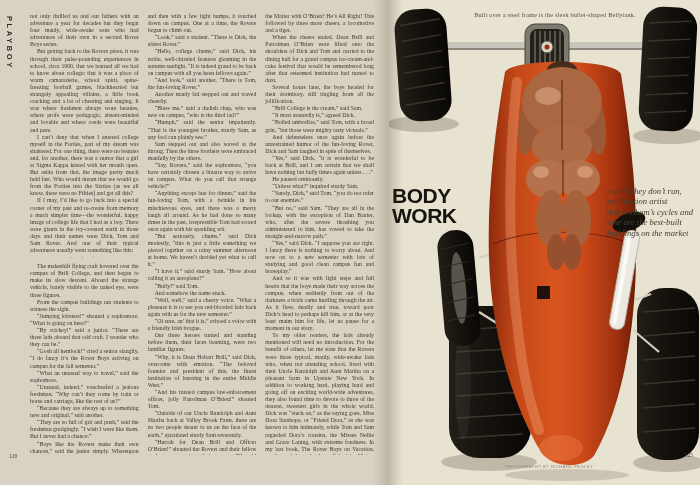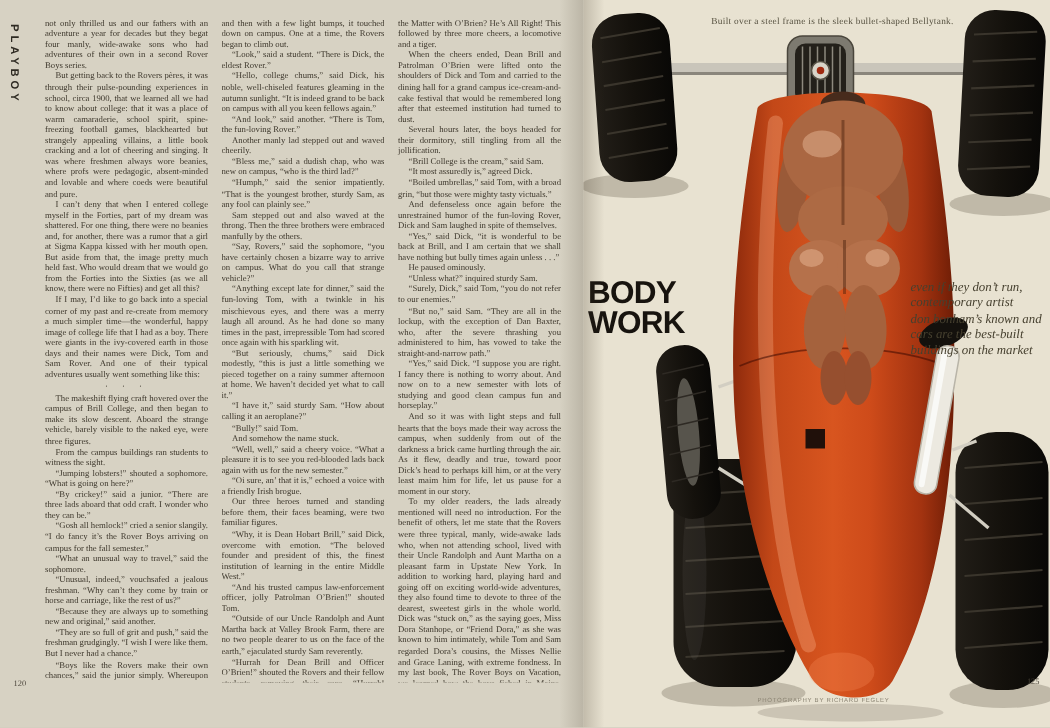--- a/index.html
+++ b/index.html
@@ -268,23 +268,23 @@
 
     <div class="top-caption">Built over a steel frame is the sleek bullet-shaped Bellytank.</div>
 
     <div class="big-title">
       <div>BODY</div>
       <div>WORK</div>
     </div>
 
     <div class="deck">
       <div>even if they don’t run,</div>
-      <div>contemporary artist</div>
-      <div>don bonham’s known and</div>
-      <div>cars are the best-built</div>
+      <div>jollification artist</div>
+      <div>don bonham’s cycles and</div>
+      <div>take are the best-built</div>
       <div>buildings on the market</div>
     </div>
 
     <div class="credit">PHOTOGRAPHY BY RICHARD FEGLEY</div>
 
     <div class="folio folio-right" style="position:absolute;">125</div>
   </div>
 </div>
 
 </body></html>

